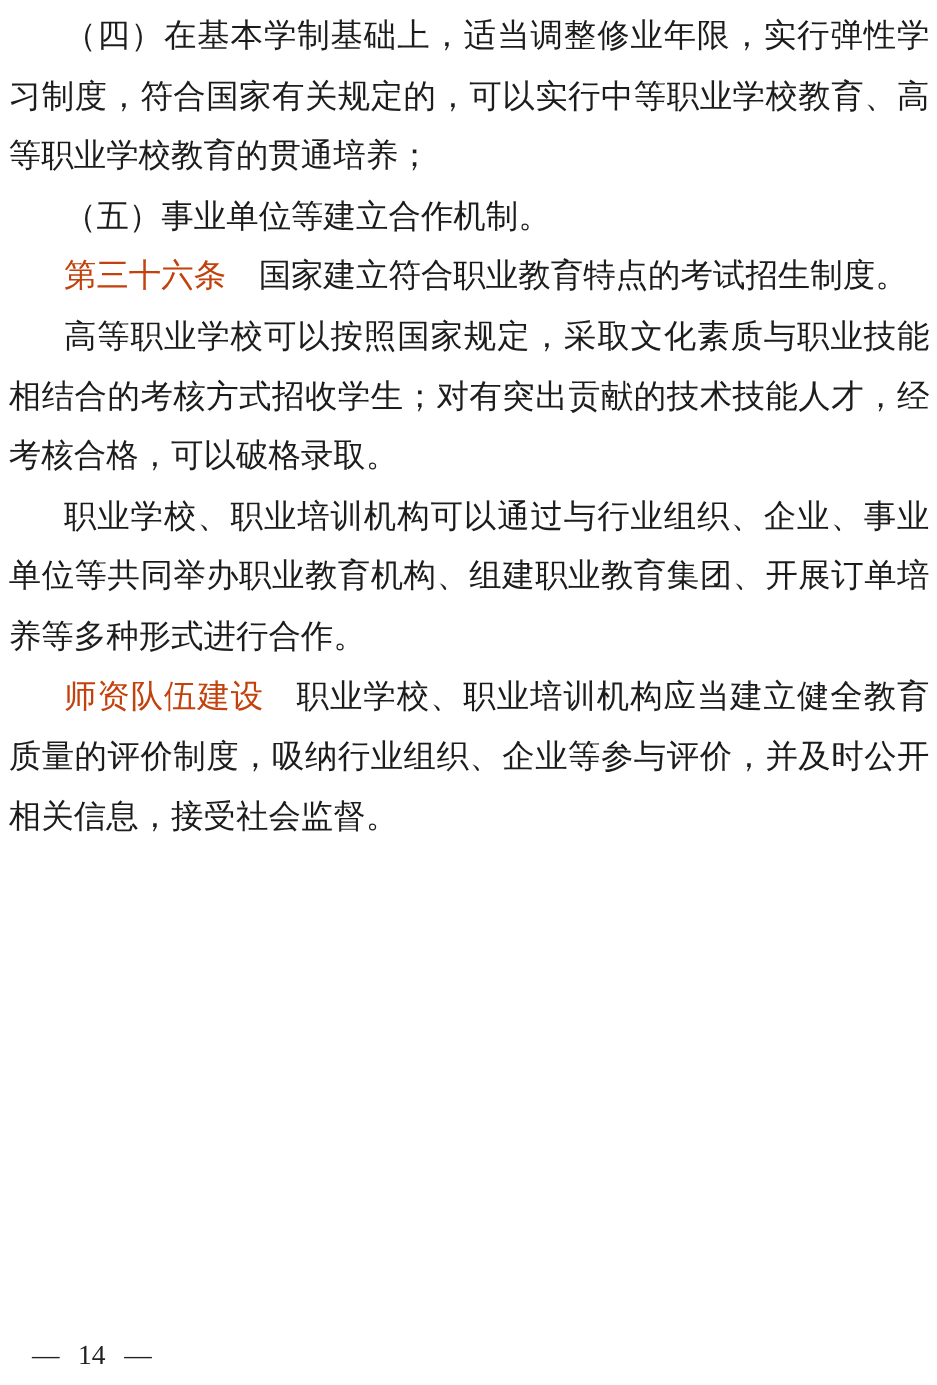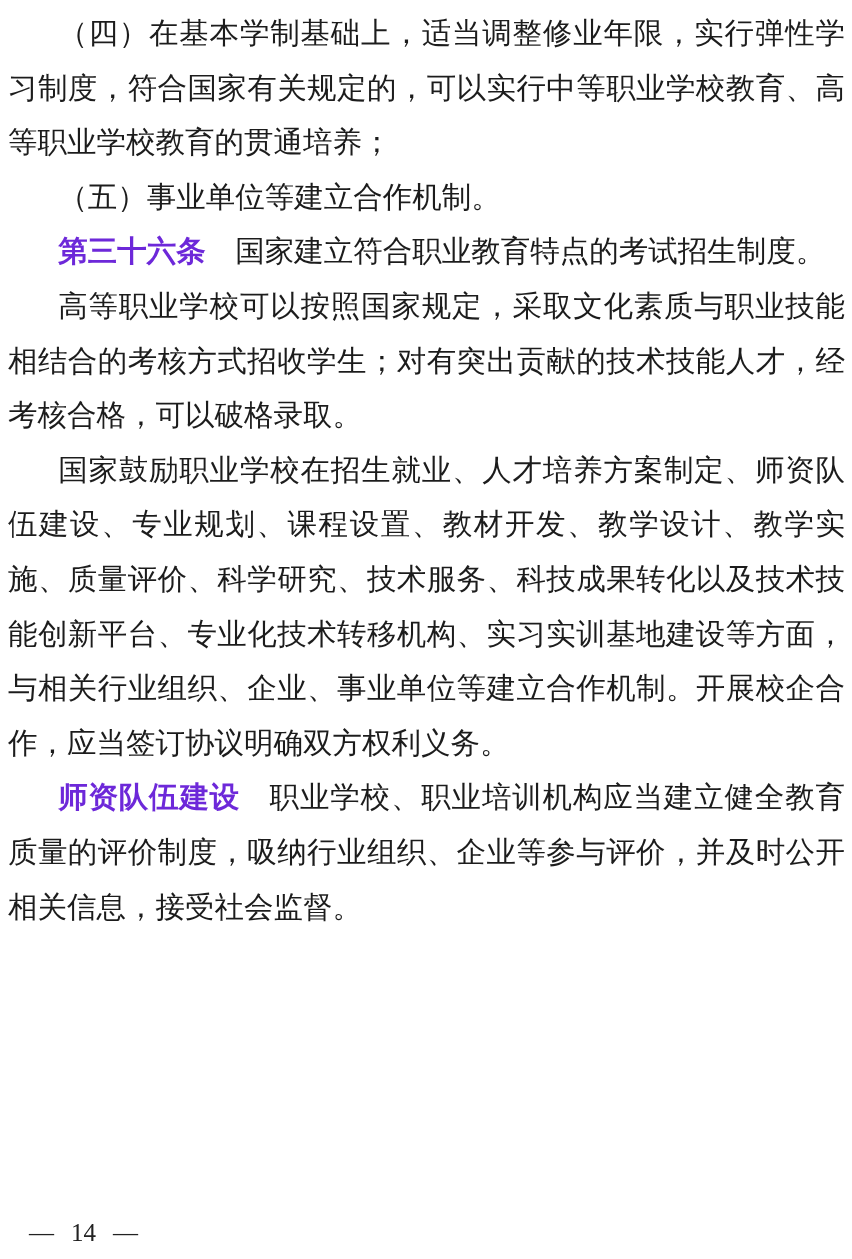--- a/index.html
+++ b/index.html
@@ -20,23 +20,23 @@
     line-height: 54.6px;
     text-align: justify;
     text-justify: inter-ideograph;
   }
   .para {
     text-indent: 1.7em;
     margin: 0;
   }
   .article-no {
     font-family: "Liberation Sans", "DejaVu Sans", sans-serif;
-    font-weight: 700;
+    font-weight: 400;
     margin-right: 1em;
-    color: #6d28d9;
+    color: #c2410c;
   }
   .footer {
     position: absolute;
     left: 29px;
     bottom: 14px;
     display: flex;
     align-items: center;
     gap: 17px;
     font-size: 25px;
     color: #222;
@@ -50,22 +50,22 @@
   <div class="doc-body">
   <p class="para"><span class="para-text">（四）在基本学制基础上，适当调整修业年限，实行弹性学习制度，符合国家有关规定的，可以实行中等职业学校教育、高等职业学校教育的贯通培养；</span></p>
 
   <p class="para"><span class="para-text">（五）事业单位等建立合作机制。</span></p>
 
   <p class="para"><b class="article-no">第三十六条</b><span class="para-text">国家建立符合职业教育特点的考试招生制度。</span></p>
 
   <p class="para"><span class="para-text">高等职业学校可以按照国家规定，采取文化素质与职业技能相结合的考核方式招收学生；对有突出贡献的技术技能人才，经考核合格，可以破格录取。</span></p>
 
 
+  <p class="para"><span class="para-text">职业学校、职业培训机构可以通过与行业组织、企业、事业单位等共同举办职业教育机构、组建职业教育集团、开展订单培养等多种形式进行合作。</span></p>
 
-  <p class="para"><span class="para-text">国家鼓励职业学校在招生就业、人才培养方案制定、师资队伍建设、专业规划、课程设置、教材开发、教学设计、教学实施、质量评价、科学研究、技术服务、科技成果转化以及技术技能创新平台、专业化技术转移机构、实习实训基地建设等方面，与相关行业组织、企业、事业单位等建立合作机制。开展校企合作，应当签订协议明确双方权利义务。</span></p>
 
   <p class="para"><b class="article-no">师资队伍建设</b><span class="para-text">职业学校、职业培训机构应当建立健全教育质量的评价制度，吸纳行业组织、企业等参与评价，并及时公开相关信息，接受社会监督。</span></p>
 </div>
   <div class="footer">
     <span>—</span>
     <span>14</span>
     <span>—</span>
   </div>
 </div>
 

